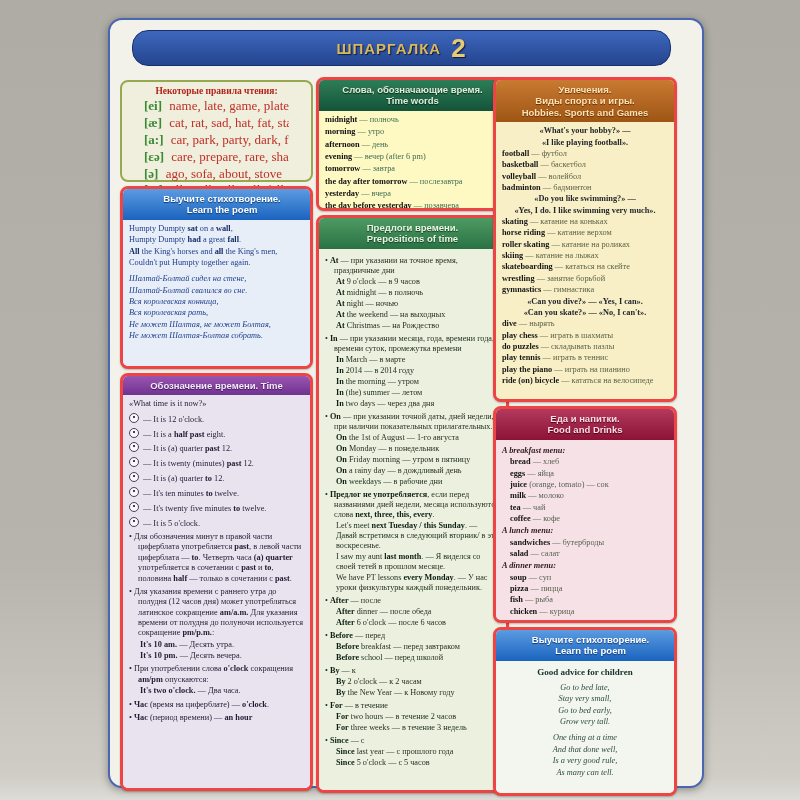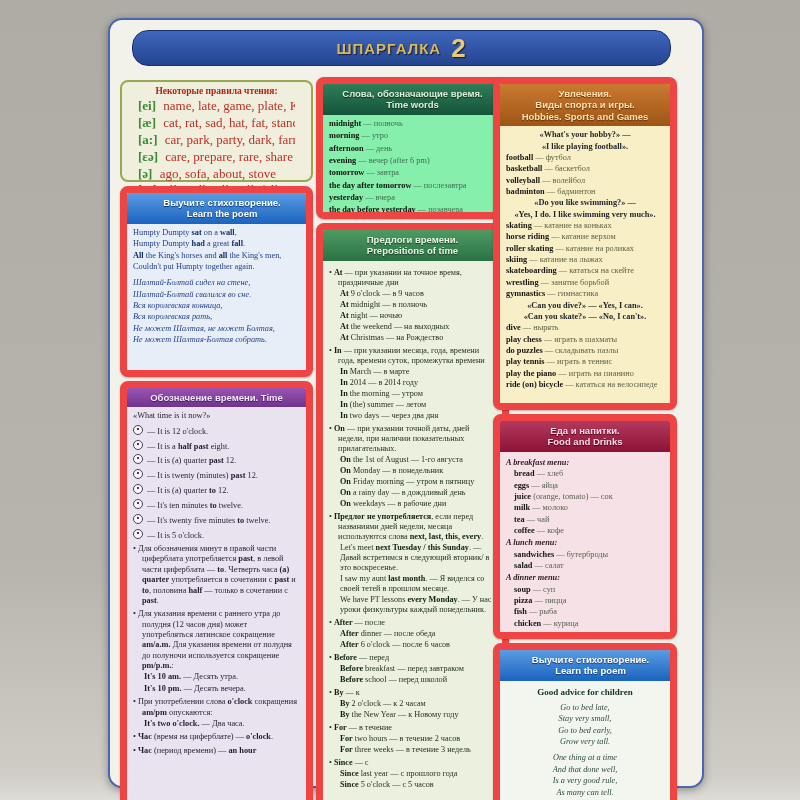--- a/index.html
+++ b/index.html
@@ -20,62 +20,62 @@
     display:flex;align-items:center;justify-content:center;gap:10px;
     font-family:"Liberation Sans", sans-serif;font-weight:bold;
     color:#d9b85c;font-size:15px;letter-spacing:1px;
     text-shadow:1px 1px 1px #101c40;white-space:nowrap;
   }
   .titlebar .big2{font-size:26px;line-height:26px;color:#e6cb74;}
   .col{position:absolute;display:flex;flex-direction:column;}
   .col1{left:10px;top:60px;width:193px;}
   .col2{left:206px;top:57px;width:193px;}
   .col3{left:383px;top:57px;width:184px;}
-  .box{border-radius:8px;overflow:hidden;border:7px solid #ef4444;box-shadow:0 1px 2px rgba(0,0,0,.25);background:#fff;}
+  .box{border-radius:8px;overflow:hidden;border:3px solid #ef4444;box-shadow:0 1px 2px rgba(0,0,0,.25);background:#fff;}
   .hd{
     font-family:"Liberation Sans", sans-serif;font-weight:bold;text-align:center;
     font-size:9.5px;line-height:1.2;padding:4px 2px;
   }
   .hd span{display:block;}
   .hd.blue{background:linear-gradient(#5b9be0,#1a64c0);color:#ffffff;text-shadow:0 1px 1px #0d3a73;padding-left:13px;}
   .hd.purple{background:linear-gradient(#9a55b0,#6f3390);color:#f4eaf8;text-shadow:0 1px 1px #3e1253;}
   .hd.dkgreen{background:linear-gradient(#2e7d57,#14543a);color:#dff0d8;text-shadow:0 1px 1px #07291a;}
   .hd.green{background:linear-gradient(#4e9a63,#2a7244);color:#eaf6e4;text-shadow:0 1px 1px #123a1f;}
   .hd.orange{background:linear-gradient(#c97a32,#9e5514);color:#ffe2b0;text-shadow:0 1px 1px #5f2d05;}
   .hd.crimson{background:linear-gradient(#b33a5c,#8c1236);color:#fbdce6;text-shadow:0 1px 1px #4d0218;}
   .bd{padding:4px 6px;font-size:8.3px;line-height:1.25;overflow:hidden;height:100%;}
   .line{margin:0 0 1px 0;}
   .bullet{padding-left:9px;text-indent:-9px;margin-top:3px;}
   .bullet::before{content:"• ";}
   .ex{padding-left:11px;}
   .center{text-align:center;font-weight:bold;}
   .menuhead{font-style:italic;font-weight:bold;margin-top:2px;}
   
-  .rules{height:102px;margin-bottom:4px;background:#f0eedc;border:2px solid #98a84e;border-radius:8px;padding:4px 16px;box-sizing:border-box;}
+  .rules{height:102px;margin-bottom:4px;background:#f0eedc;border:2px solid #98a84e;border-radius:8px;padding:4px 22px;box-sizing:border-box;}
   .rules-title{color:#b3231d;font-weight:bold;font-size:9.5px;text-align:center;margin-bottom:2px;}
   .rrow{font-size:13px;line-height:1.3;white-space:nowrap;overflow:hidden;}
   .snd{color:#3a8a35;font-weight:bold;margin-right:4px;}
   .wrds{color:#bf3026;}
   
   .poem1{height:177px;margin-bottom:4px;}
   .poembd{background:#e8eef8;color:#20408f;}
   .poembd .stanza{margin-bottom:6px;}
   .poembd .ru .line{font-style:italic;}
   .poembd b{color:#132d6b;}
   
   .timebox{height:412px;}
   .timebd{background:#e9e3ef;color:#241a33;}
   .timebd .q{margin-bottom:3px;}
   .clock{display:inline-block;width:8px;height:8px;border:1px solid #4a3f5a;border-radius:50%;margin-right:4px;vertical-align:-1px;background:radial-gradient(circle at 50% 40%, #4a3f5a 0 1px, transparent 1.4px),#faf8fc;}
   .clocklines .line{margin-bottom:2.5px;}
   .notes{margin-top:3px;}
   .notes .ex{font-size:8.3px;}
   
   .words{height:128px;margin-bottom:4px;}
-  .wordsbd{background:#86efac;color:#3e6b52;}
+  .wordsbd{background:#fef9c3;color:#3e6b52;}
   .wordsbd b{color:#101010;}
   .wordsbd .line{margin-bottom:2px;}
   
   .preps{height:572px;}
   .prepsbd{background:#ecf0df;color:#23321f;font-size:8.2px;line-height:1.22;}
   .prepsbd b{color:#0d1f12;}
   
   .hobbies{height:319px;margin-bottom:4px;}
   .hobbd{background:#f8efc6;color:#5c6246;}
   .hobbd b{color:#161616;}
@@ -219,21 +219,21 @@
           <div class="line ex"><b>In</b> 2014 — в 2014 году</div>
           <div class="line ex"><b>In</b> the morning — утром</div>
           <div class="line ex"><b>In</b> (the) summer — летом</div>
           <div class="line ex"><b>In</b> two days — через два дня</div>
           <div class="line bullet"><b>On</b> — при указании точной даты, дней недели, при наличии показательных прилагательных.</div>
           <div class="line ex"><b>On</b> the 1st of August — 1-го августа</div>
           <div class="line ex"><b>On</b> Monday — в понедельник</div>
           <div class="line ex"><b>On</b> Friday morning — утром в пятницу</div>
           <div class="line ex"><b>On</b> a rainy day — в дождливый день</div>
           <div class="line ex"><b>On</b> weekdays — в рабочие дни</div>
-          <div class="line bullet"><b>Предлог не употребляется</b>, если перед названиями дней недели, месяца используются слова <b>next, last, this, every</b>.</div>
+          <div class="line bullet"><b>Предлог не употребляется</b>, если перед названиями дней недели, месяца используются слова <b>next, three, this, every</b>.</div>
           <div class="line ex">Let's meet <b>next Tuesday / this Sunday</b>. — Давай встретимся в следующий вторник/ в это воскресенье.</div>
           <div class="line ex">I saw my aunt <b>last month</b>. — Я виделся со своей тетей в прошлом месяце.</div>
           <div class="line ex">We have PT lessons <b>every Monday</b>. — У нас уроки физкультуры каждый понедельник.</div>
           <div class="line bullet"><b>After</b> — после</div>
           <div class="line ex"><b>After</b> dinner — после обеда</div>
           <div class="line ex"><b>After</b> 6 o'clock — после 6 часов</div>
           <div class="line bullet"><b>Before</b> — перед</div>
           <div class="line ex"><b>Before</b> breakfast — перед завтраком</div>
           <div class="line ex"><b>Before</b> school — перед школой</div>
           <div class="line bullet"><b>By</b> — к</div>

